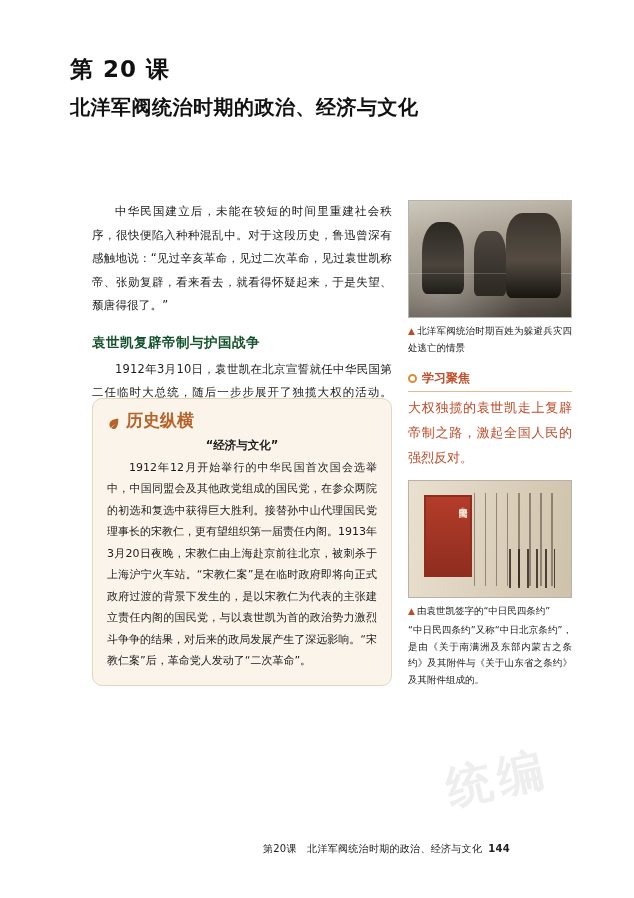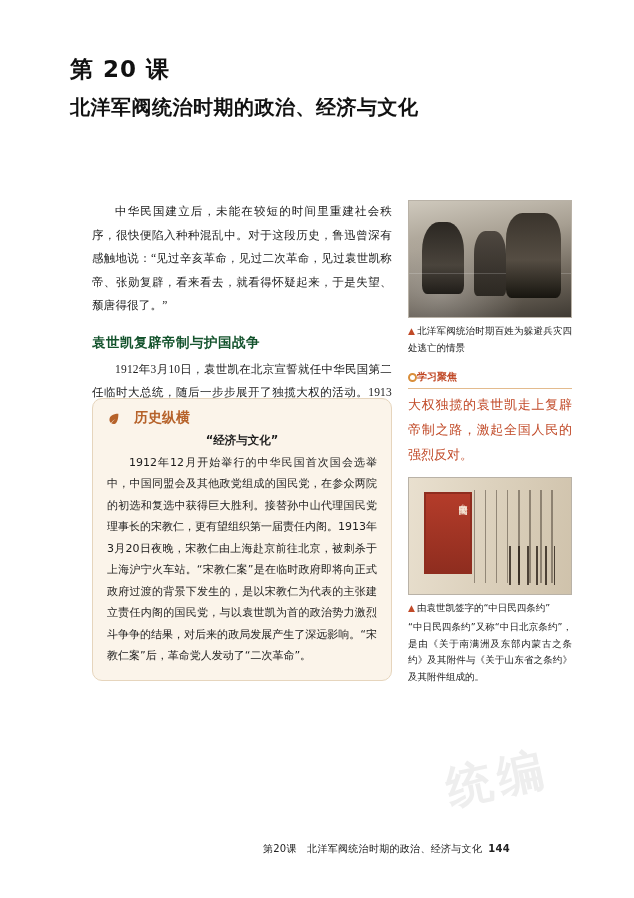--- a/index.html
+++ b/index.html
@@ -68,21 +68,20 @@
   }
 
   p.para {
     font-size: 11.5px;
     line-height: 2.05;
     text-align: justify;
     text-justify: inter-ideograph;
     margin: 0 0 6px 0;
     color: #1c1c1c;
     letter-spacing: 0.2px;
-    font-family: Liberation Serif, serif;
   }
   p.indent {
     text-indent: 2em;
   }
 
   h2.section-head {
     font-size: 13.5px;
     font-weight: bold;
     color: #14532d;
     margin: 16px 0 6px 0;
@@ -203,21 +202,22 @@
   }
 
   
   .focus-box {
     margin: 14px 0 10px 0;
     width: 164px;
   }
   .focus-title {
     display: flex;
     align-items: center;
-    font-size: 10px;
+    gap: 5px;
+    font-size: 12px;
     font-weight: bold;
     color: #c14a28;
     margin-bottom: 4px;
   }
   .focus-bullet {
     width: 9px;
     height: 9px;
     border-radius: 50%;
     border: 2px solid #d98e3a;
     box-sizing: border-box;
@@ -240,22 +240,22 @@
     width: 300px;
     background: #fbf4ea;
     border: 1px solid #e6d5bd;
     border-radius: 10px;
     box-sizing: border-box;
     padding: 10px 14px 14px 14px;
   }
   .history-head {
     display: flex;
     align-items: center;
-    gap: 14px;
-    font-size: 14px;
+    gap: 6px;
+    font-size: 17px;
     font-weight: bold;
     color: #b6622a;
     margin-bottom: 4px;
   }
   .leaf-icon {
     width: 13px;
     height: 13px;
     position: relative;
     flex: none;
   }

